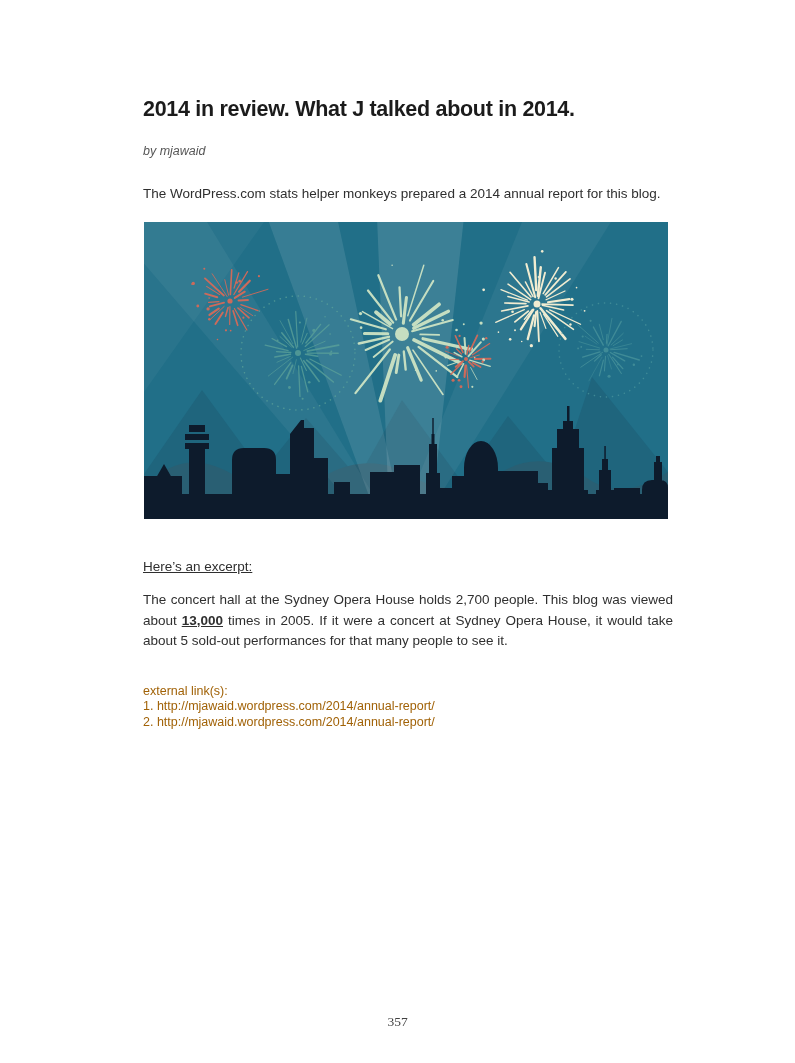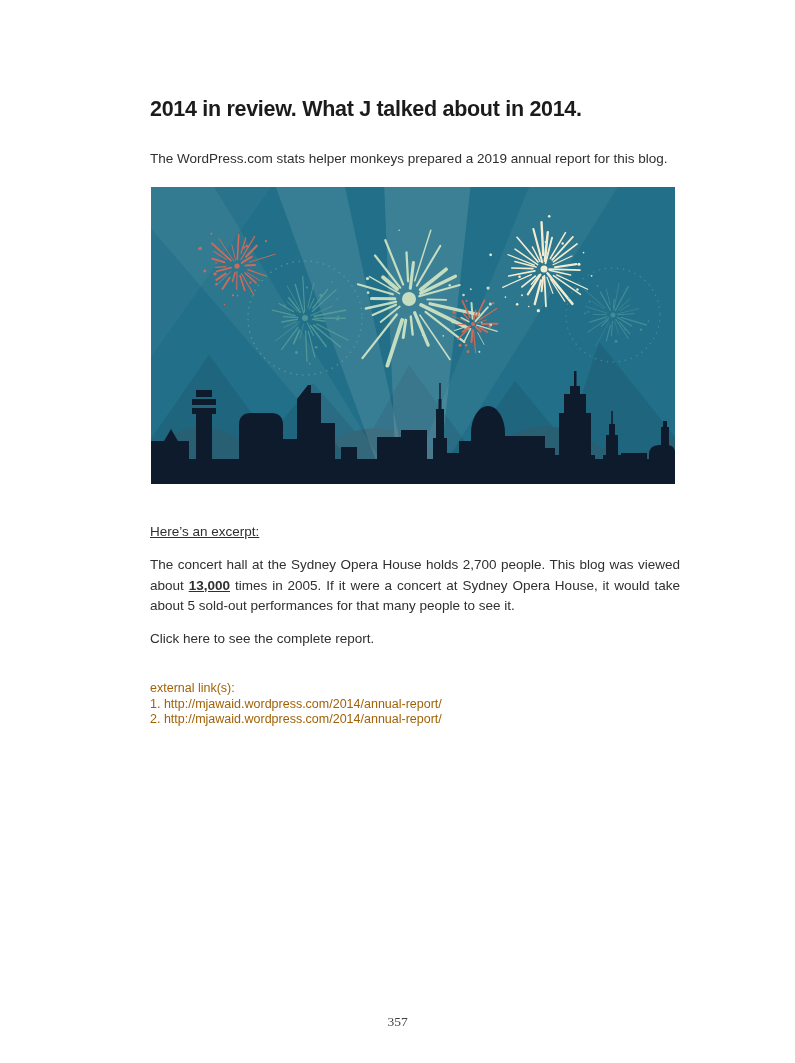--- a/index.html
+++ b/index.html
@@ -6,21 +6,21 @@
   .page{
     position:relative;
     width:795px;height:1063px;
     background:#ffffff;
     margin:0 auto;
     font-family:"Liberation Sans", sans-serif;
     overflow:hidden;
   }
   .content{
     position:absolute;
-    left:150px;top:0;
+    left:143px;top:0;
     width:530px;
   }
   h1.title{
     margin:96px 0 0 0;
     font-size:21.5px;
     line-height:27px;
     font-weight:700;
     letter-spacing:-0.3px;
     color:#1b1b1b;
   }
@@ -67,22 +67,23 @@
   strong{font-weight:700;text-decoration:underline;}
 </style>
 </head>
 <body>
 
 <div class="page">
   <div class="content">
 
     <h1 class="title">2014 in review. What J talked about in 2014.</h1>
 
-
-    <p class="body-text intro">The WordPress.com stats helper monkeys prepared a 2019 annual report for this blog.</p>
+    <div class="byline">by mjawaid</div>
+
+    <p class="body-text intro">The WordPress.com stats helper monkeys prepared a 2014 annual report for this blog.</p>
 
     <figure class="illustration">
       <svg viewBox="0 0 524 297" width="524" height="297" xmlns="http://www.w3.org/2000/svg">
 
         <rect x="0" y="0" width="524" height="297" fill="#216F88"></rect>
 
         <path fill="#1F657D" d="M0,297 V252 L58,168 L118,250 L162,196 L214,256 L258,178 L318,260 L364,194 L415,256 L448,155 L524,250 V297 Z"></path>
 
         <path fill="#295F73" d="M0,266 C28,234 62,234 94,256 C118,272 152,270 184,252 C214,236 244,238 272,256 C298,272 330,268 358,250 C388,232 416,238 446,258 C472,274 500,266 524,250 V297 H0 Z"></path>
 
@@ -364,21 +365,20 @@
           M470,266 H496 V297 H470 Z
           M498,297 V268 Q498,258 508,258 H516 Q524,258 524,266 V297 Z
           M510,240 H518 V262 H510 Z M512,234 H516 V241 H512 Z"></path>
       </svg>
     </figure>
 
     <p class="body-text excerpt-heading">Here’s an excerpt:</p>
 
     <p class="body-text excerpt"><span>The concert hall at the Sydney Opera House holds 2,700 people. This blog was viewed about </span><strong>13,000</strong><span> times in 2005. If it were a concert at Sydney Opera House, it would take about 5 sold-out performances for that many people to see it.</span></p>
 
-    <p class="body-text closing">Click here to see the complete report.</p>
 
     <div class="links">
       <div>external link(s):</div>
       <div>1. http://mjawaid.wordpress.com/2014/annual-report/</div>
       <div>2. http://mjawaid.wordpress.com/2014/annual-report/</div>
     </div>
 
   </div>
 
   <div class="pagenum">357</div>

